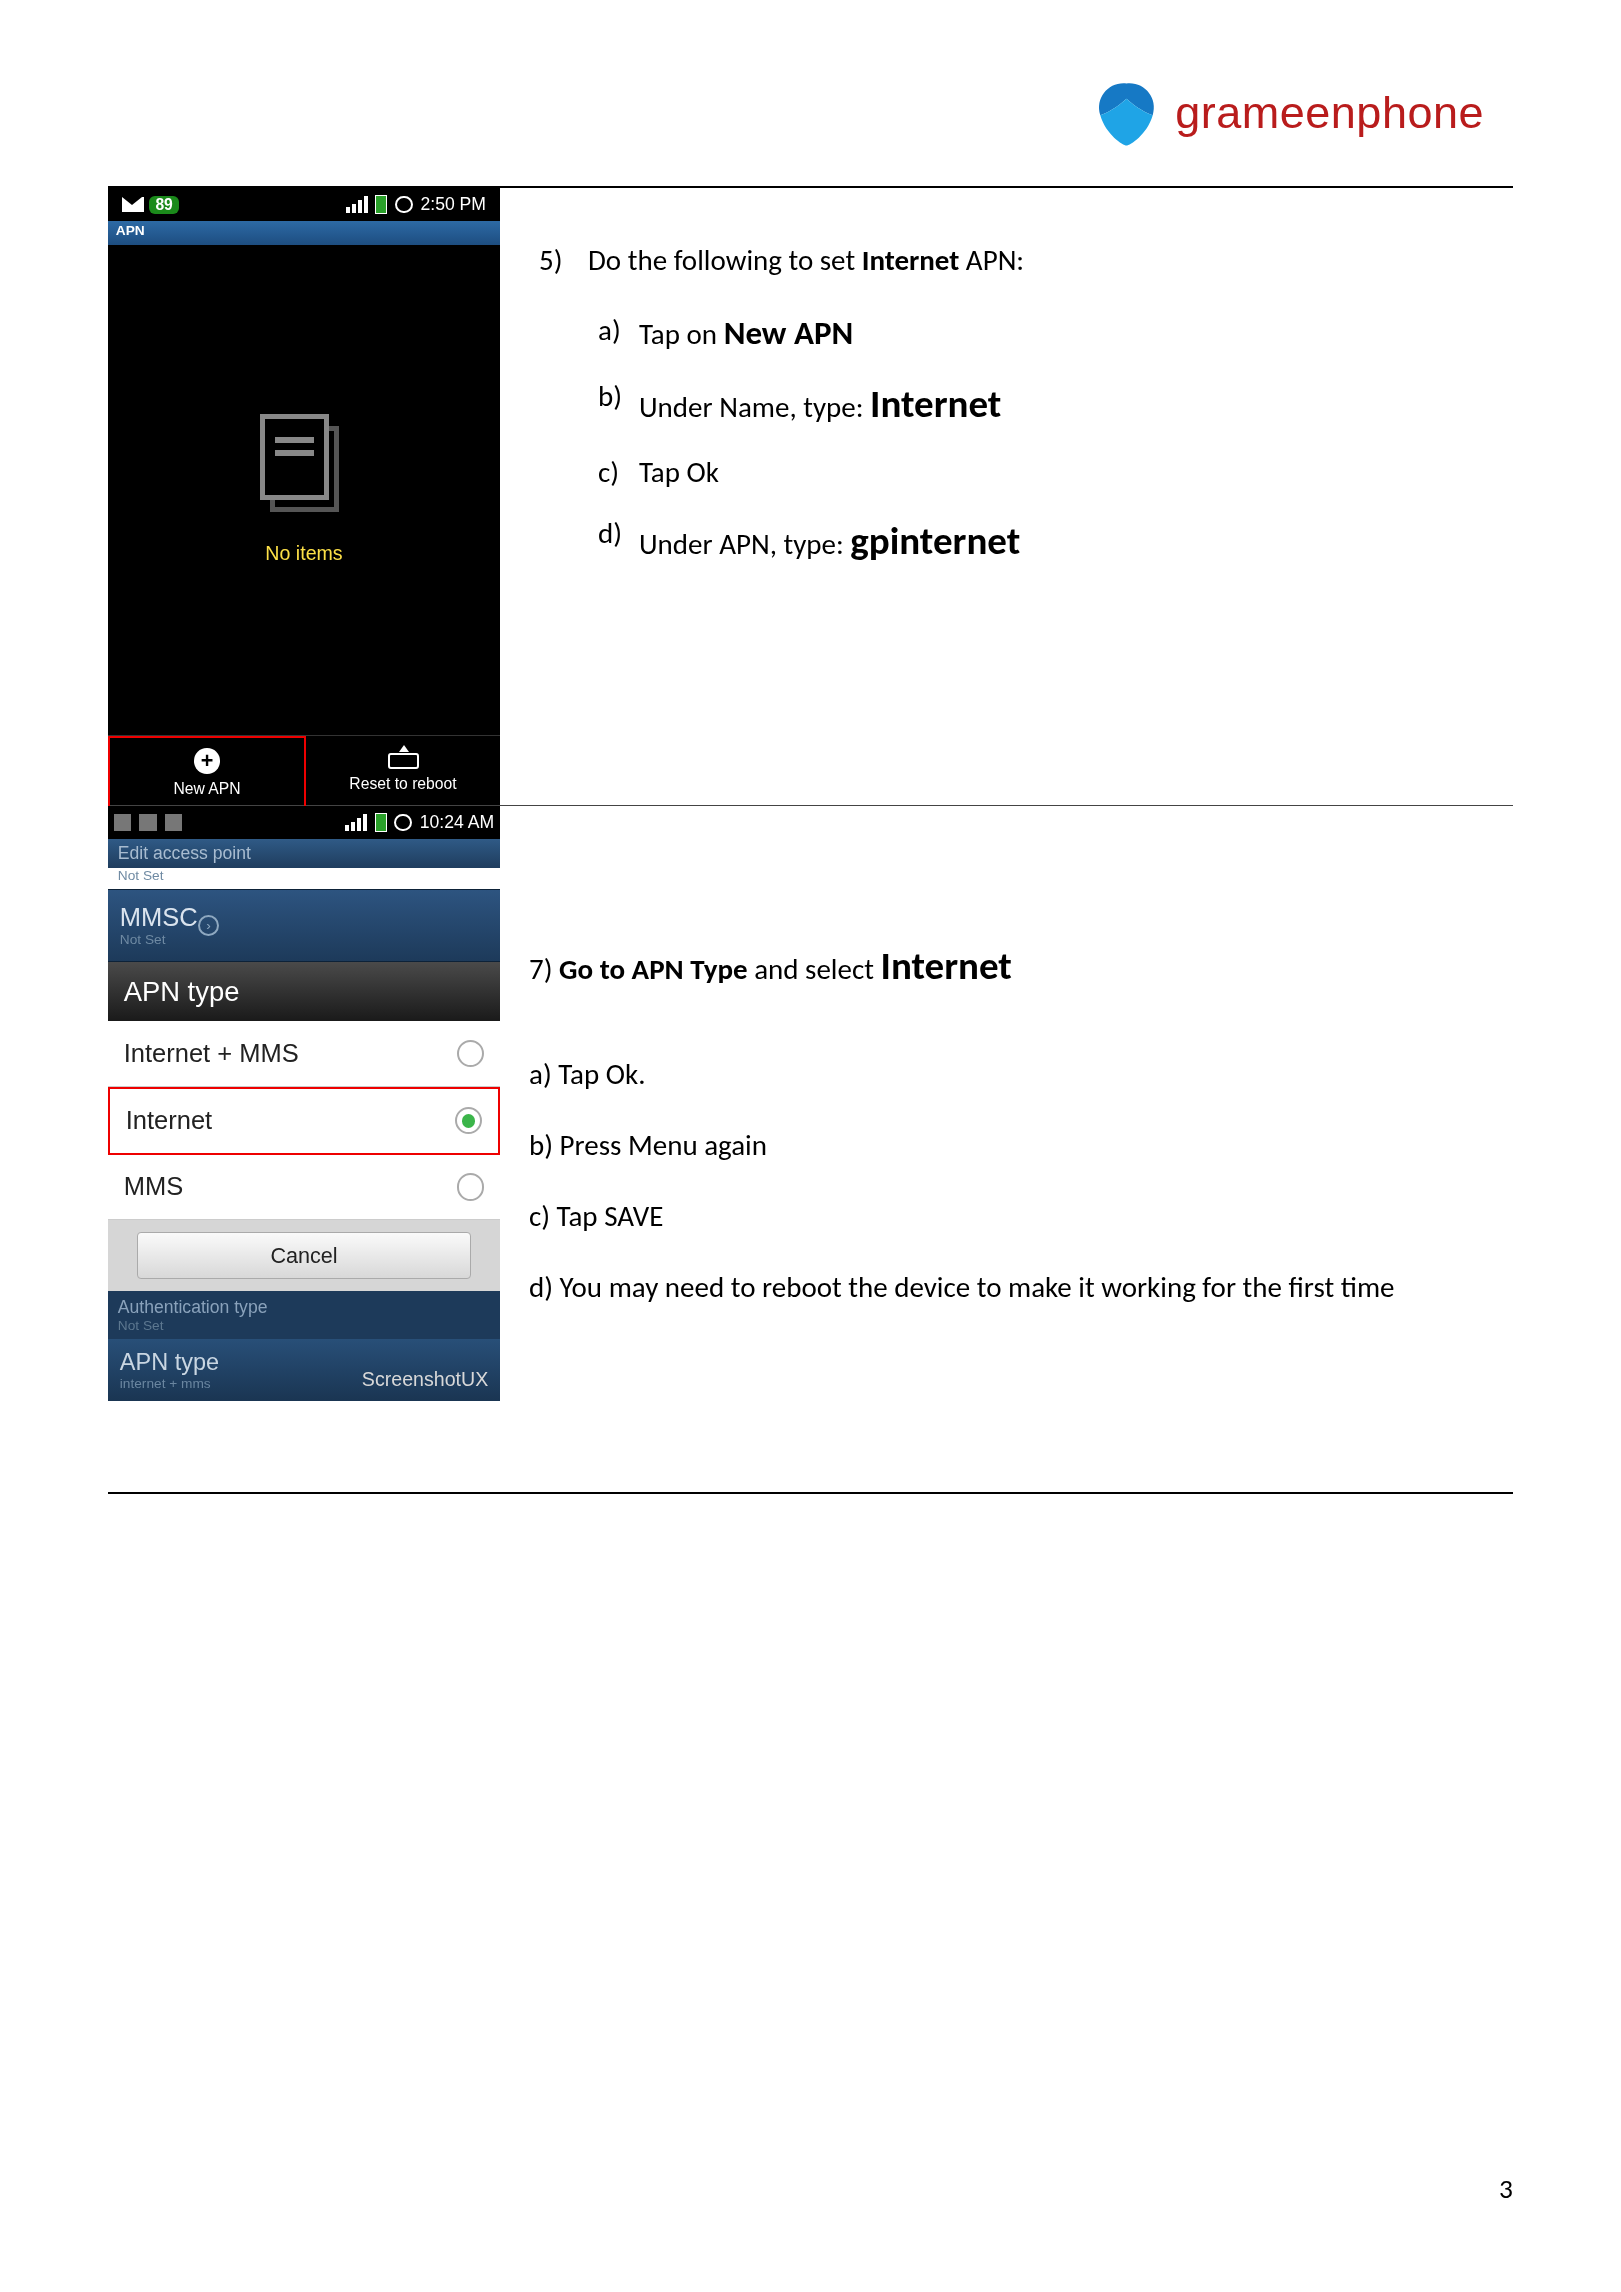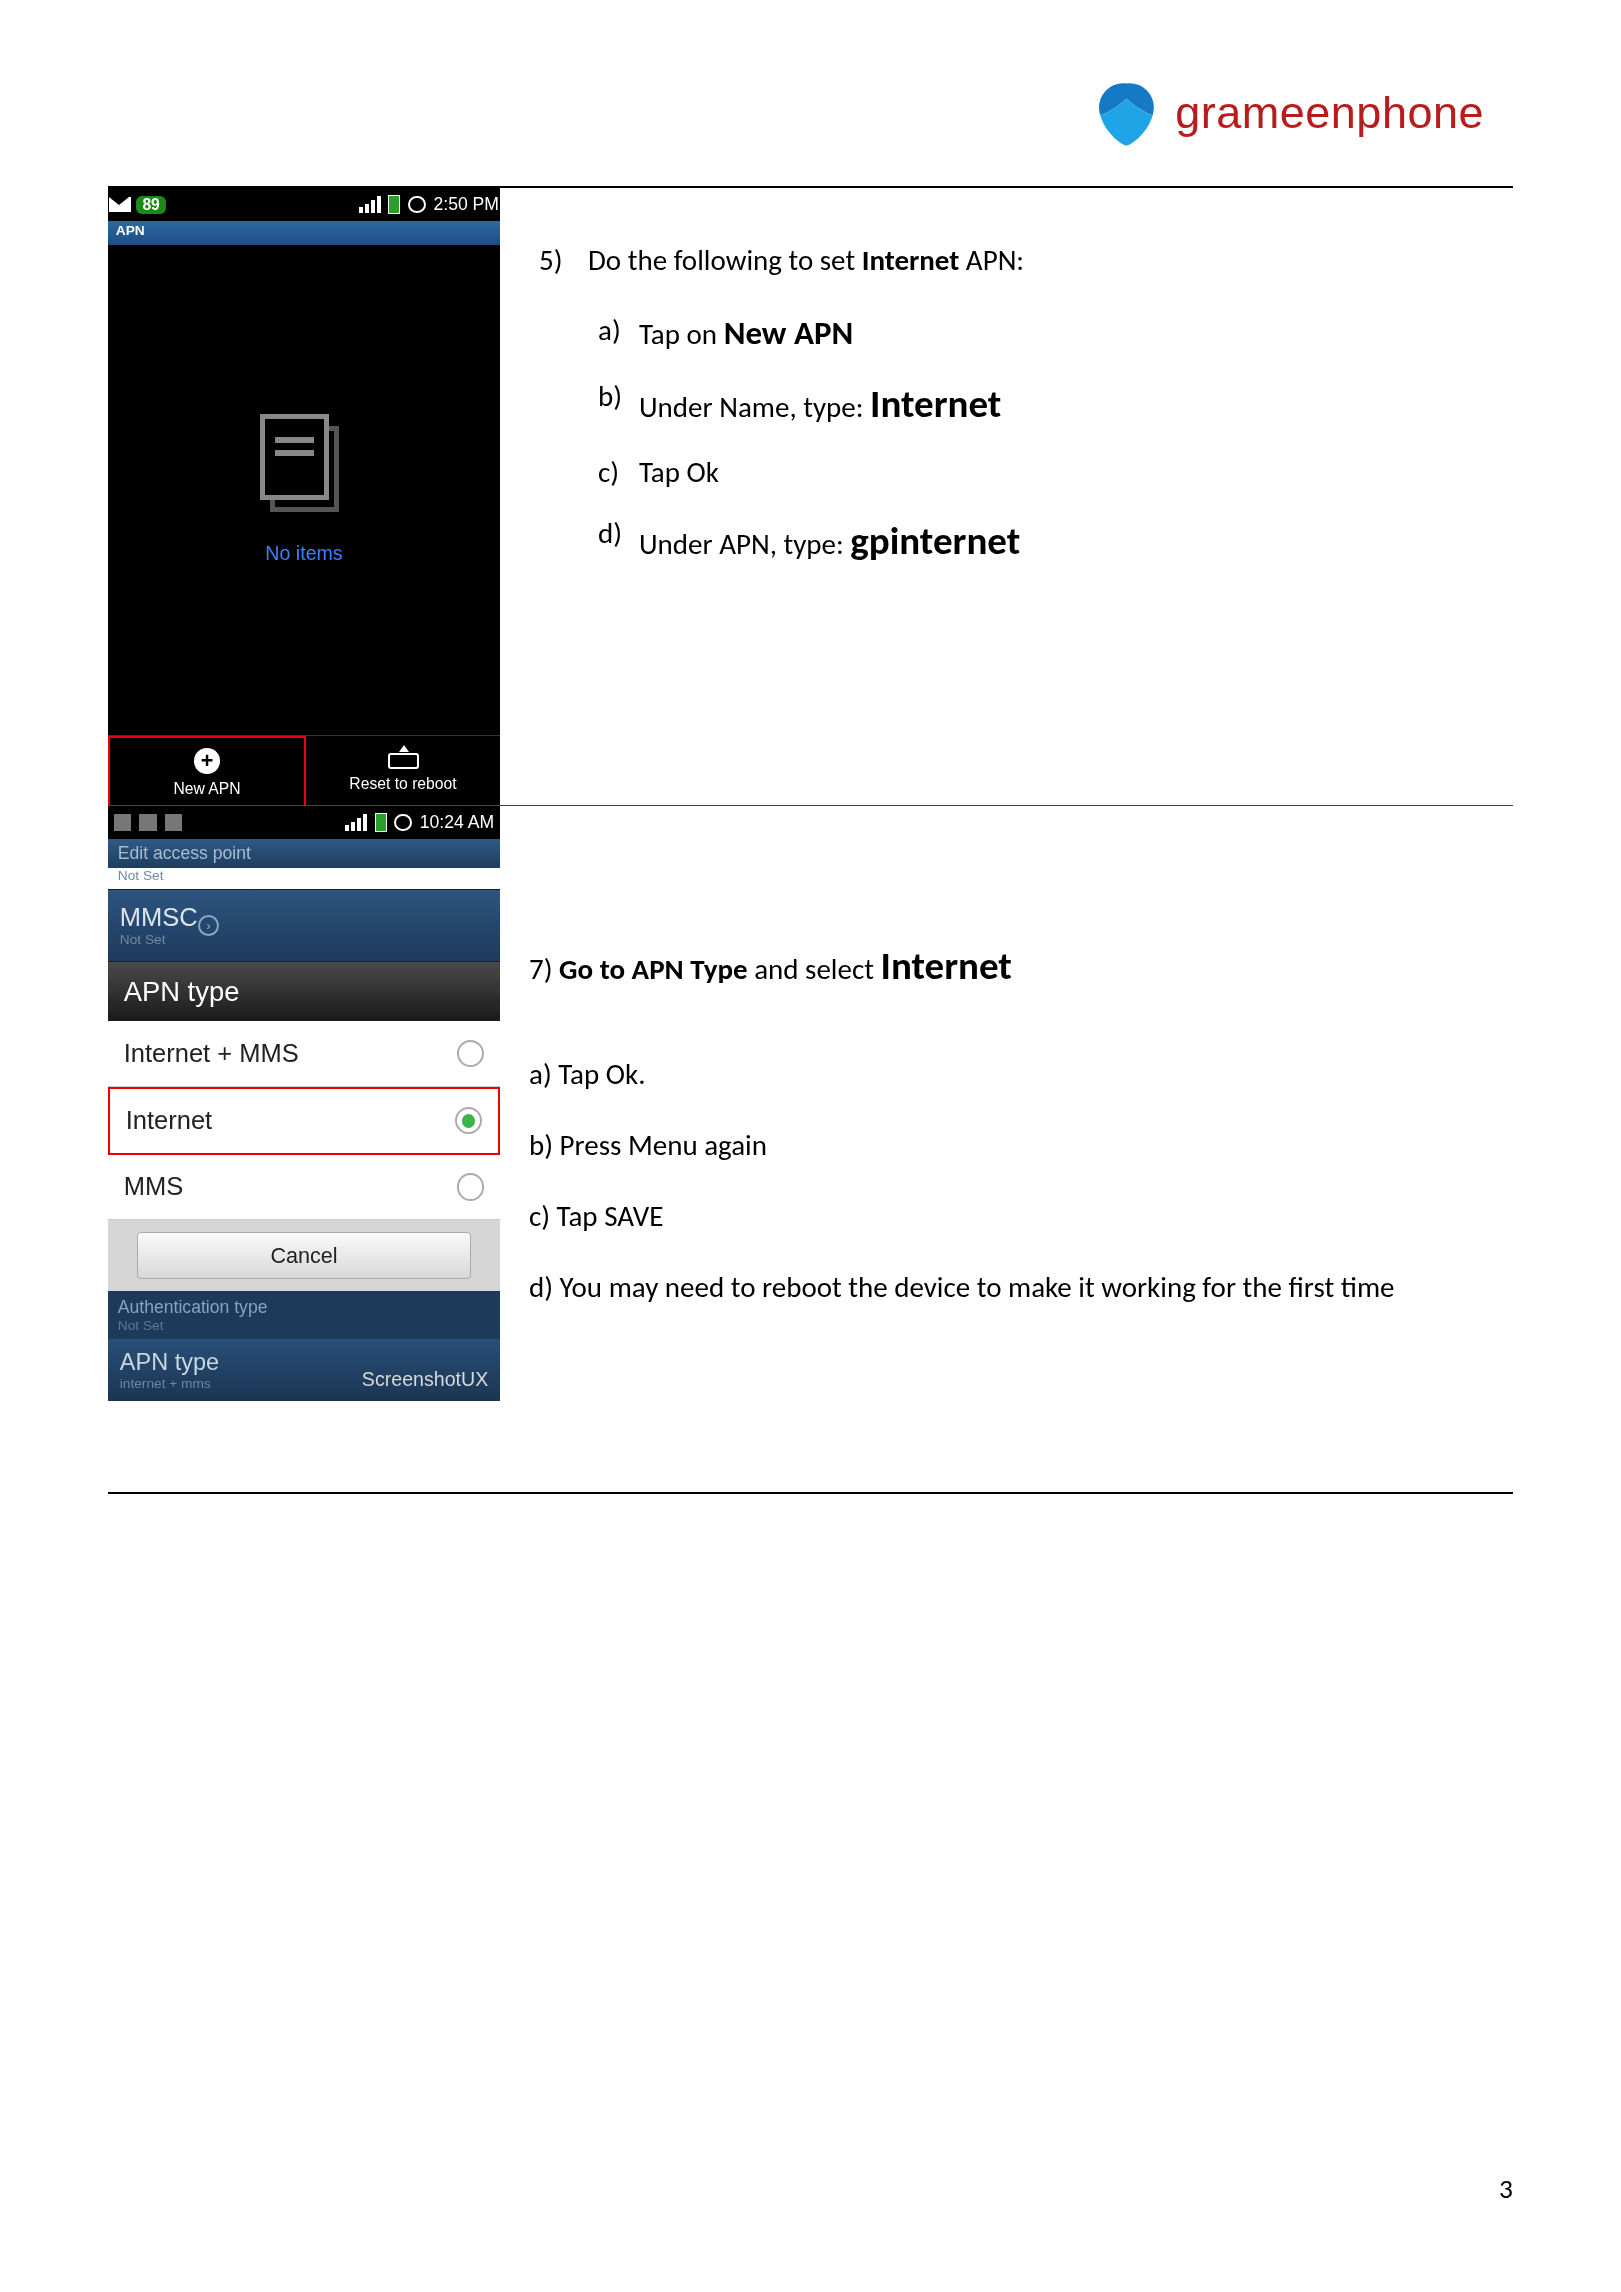--- a/index.html
+++ b/index.html
@@ -22,39 +22,39 @@
   .hr-bot { border:0; border-top:2px solid #000; margin:29px 0 0 0; }
 
   .row { display:flex; align-items:flex-start; }
   .row-sep { margin: 0; }
 
   
   .phone { width:392px; height:617px; background:#000; flex:0 0 392px; margin:0; position:relative; font-family:Arial,sans-serif; }
   .phone2 { width:392px; height:657px; flex:0 0 392px; position:relative; font-family:Arial,sans-serif; }
 
   
-  .p1-status { height:33px; background:#000; color:#fff; display:flex; align-items:center; justify-content:space-between; padding:0 1px; font-size:17.6px; }
+  .p1-status { height:33px; background:#000; color:#fff; display:flex; align-items:center; justify-content:space-between; padding:0 14px; font-size:17.6px; }
   .p1-status-left { display:flex; align-items:center; gap:5.9px; }
   .p1-envelope { width:21.6px; height:15.7px; background:#fff; position:relative; }
   .p1-envelope::after { content:""; position:absolute; left:0; top:0; border-left:10.8px solid transparent; border-right:10.8px solid transparent; border-top:8.8px solid #000; }
   .p1-badge { background:#1b8a1b; color:#fff; border-radius:5.9px; padding:0 5.9px; font-size:15.7px; font-weight:bold; }
   .p1-status-right { display:flex; align-items:center; gap:7.8px; }
   .p1-sig { display:flex; align-items:flex-end; gap:2px; }
   .p1-sig span { width:3.9px; background:#fff; display:block; }
   .p1-batt { width:11.8px; height:19.6px; background:#2aa02a; border:1px solid #fff; }
   .p1-alarm { width:17.6px; height:17.6px; border:2px solid #fff; border-radius:50%; position:relative; }
   .p1-time { font-size:17.6px;text-align:center; }
   .p1-apn-tab { height:23.5px; background:linear-gradient(#2d6aa5,#1d4d80); color:#fff; font-size:13.7px; padding:2px 7.8px; font-weight:bold; }
   .p1-body { height:490px; display:flex; flex-direction:column; align-items:center; justify-content:center; }
   .p1-doc-icon { width:88px; height:108px; position:relative; }
   .p1-doc-icon .d1 { position:absolute; left:9.8px; top:11.8px; width:69px; height:86px; border:5.9px solid #555; background:#000; }
   .p1-doc-icon .d2 { position:absolute; left:0; top:0; width:69px; height:86px; border:5.9px solid #888; background:#000; }
   .p1-doc-icon .d2::before { content:""; position:absolute; top:17.6px; left:9.8px; width:39px; height:5.9px; background:#888; }
   .p1-doc-icon .d2::after { content:""; position:absolute; top:31px; left:9.8px; width:39px; height:5.9px; background:#888; box-shadow:0 13.7px 0 -7.8px #888; }
-  .p1-noitems { color:#3b82f6; font-size:19.6px; margin-top:19.6px; }
+  .p1-noitems { color:#fde047; font-size:19.6px; margin-top:19.6px; }
   .p1-bottom { height:76px; display:flex; border-top:1px solid #333; }
   .p1-btn { flex:1; display:flex; flex-direction:column; align-items:center; justify-content:center; color:#fff; font-size:15.7px; gap:5.9px; }
   .p1-btn.red { border:2.9px solid #e00; }
   .p1-plus { width:25.5px; height:25.5px; background:#fff; border-radius:50%; color:#000; font-size:21.6px; font-weight:bold; text-align:center; line-height:25.5px; }
   .p1-reset-icon { width:31px; height:15.7px; border:2px solid #fff; border-radius:2.9px; position:relative; }
   .p1-reset-icon::before { content:""; position:absolute; left:9.8px; top:-9.8px; width:0; height:0; border-left:5.9px solid transparent; border-right:5.9px solid transparent; border-bottom:7.8px solid #fff; }
 
   
   .p2-status { height:33px; background:#000000; color:#fff; display:flex; align-items:center; justify-content:space-between; padding:0 5.9px; font-size:17.6px; }
   .p2-sl { display:flex; gap:7.8px; align-items:center; }

